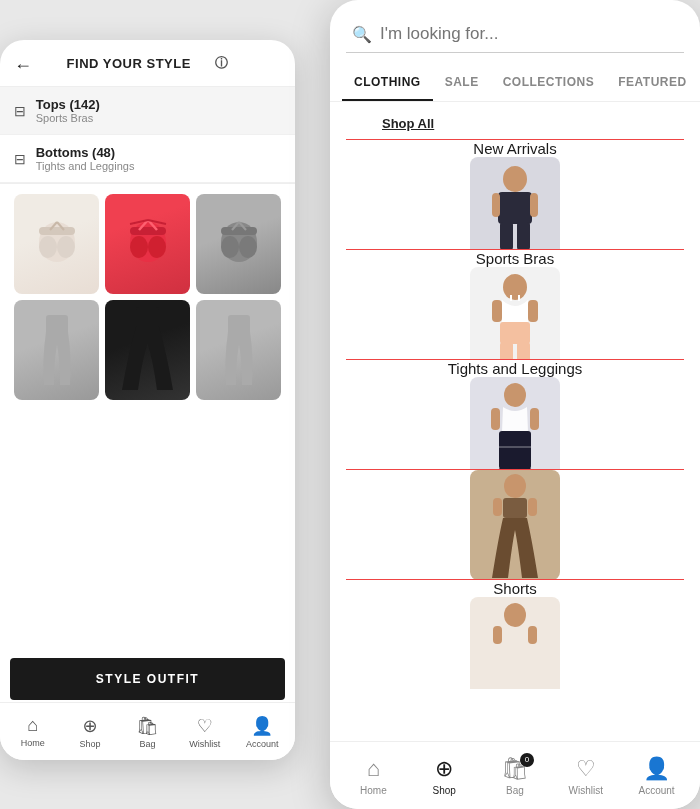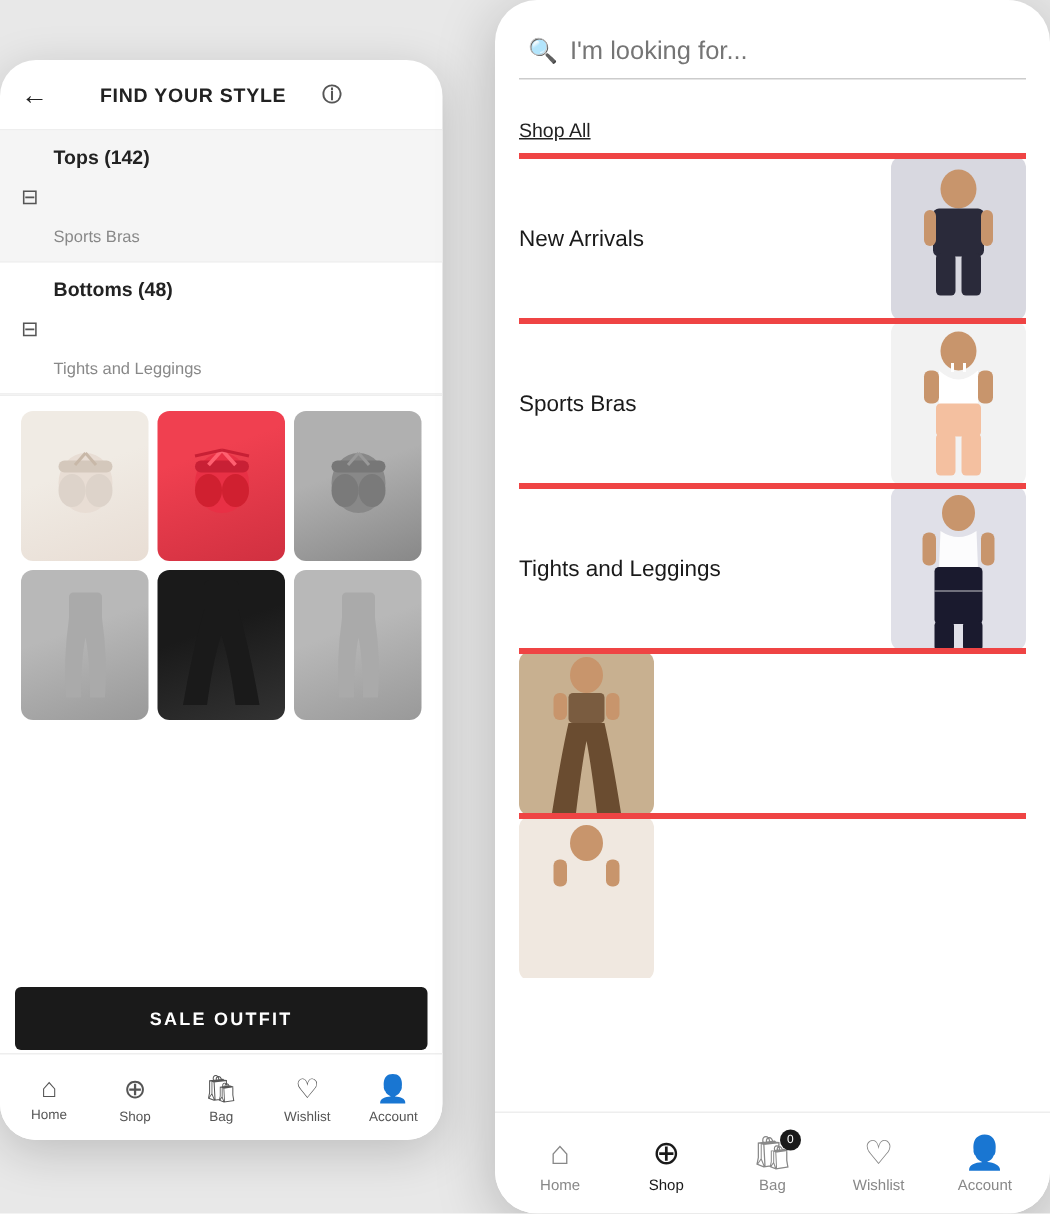--- a/index.html
+++ b/index.html
@@ -76,21 +76,20 @@
     }
 
     .filter-icon {
       font-size: 14px;
       color: #555;
     }
 
     .filter-text {
       display: flex;
       flex-direction: column;
-      gap: 40px;
     }
 
     .filter-main {
       font-size: 13px;
       font-weight: 600;
       color: #222;
     }
 
     .filter-sub {
       font-size: 11px;
@@ -255,41 +254,43 @@
     .shop-by-title {
       font-size: 18px;
       font-weight: 800;
       color: #1a1a1a;
       letter-spacing: 0.3px;
     }
 
     .shop-all-link {
       font-size: 13px;
       color: #222;
-      font-weight: 400;
+      font-weight: 700;
       text-decoration: underline;
       cursor: pointer;
+      margin-left: 36px;
     }
 
     
     .category-list {
       overflow-y: auto;
       height: calc(809px - 200px);
       padding: 0 16px;
     }
 
     .category-row {
       display: flex;
       align-items: center;
       justify-content: space-between;
-      border-top: 4px solid #ef4444;
+      border-top: 1px solid #ef4444;
       padding: 0;
       cursor: pointer;
       height: 110px;
       overflow: hidden;
+      flex-direction: column;
     }
 
     .category-label {
       font-size: 15px;
       font-weight: 500;
       color: #1a1a1a;
       flex: 1;
     }
 
     .category-image {
@@ -440,21 +441,21 @@
       </div>
       <div class="product-card leg-3">
         <svg width="50" height="80" viewBox="0 0 50 80">
           <rect x="14" y="5" width="22" height="20" rx="3" fill="#aaa"></rect>
           <path d="M14 22 Q10 50 12 75 L22 75 Q22 50 25 35 Q28 50 28 75 L38 75 Q40 50 36 22 Z" fill="#aaa"></path>
         </svg>
       </div>
     </div>
   </div>
 
-  <div class="view-outfit-btn">SALE OUTFIT</div>
+  <div class="view-outfit-btn">STYLE OUTFIT</div>
 
   <div class="bottom-nav-left">
     <div class="nav-item-left">
       <span class="nav-icon-left">⌂</span>
       <span>Home</span>
     </div>
     <div class="nav-item-left">
       <span class="nav-icon-left">⊕</span>
       <span>Shop</span>
     </div>
@@ -473,20 +474,26 @@
   </div>
 </div>
 
 <div class="right-phone">
 
   <div class="search-bar">
     <span class="search-icon-r">🔍</span>
     <input class="search-input-r" type="text" placeholder="I'm looking for..." style="">
   </div>
 
+  <div class="tabs-right">
+    <div class="tab-item active">CLOTHING</div>
+    <div class="tab-item">SALE</div>
+    <div class="tab-item">COLLECTIONS</div>
+    <div class="tab-item">FEATURED</div>
+  </div>
 
   <div class="shop-by-section">
     <span class="shop-all-link">Shop All</span>
   </div>
 
   <div class="category-list">
 
     <div class="category-row">
       <span class="category-label">New Arrivals</span>
       <div class="category-image">
@@ -550,20 +557,21 @@
 
           <rect x="33" y="28" width="24" height="20" rx="3" fill="#7a5c40"></rect>
           <path d="M33 48 Q28 70 22 108 L38 108 Q42 75 45 60 Q48 75 52 108 L68 108 Q62 70 57 48 Z" fill="#6a4c30"></path>
           <rect x="23" y="28" width="9" height="18" rx="4" fill="#c8956c"></rect>
           <rect x="58" y="28" width="9" height="18" rx="4" fill="#c8956c"></rect>
         </svg>
       </div>
     </div>
 
     <div class="category-row">
+      <span class="category-label">Shorts</span>
       <div class="category-image">
         <svg width="90" height="110" viewBox="0 0 90 110">
           <rect width="90" height="110" fill="#f0e8e0"></rect>
           <ellipse cx="45" cy="18" rx="11" ry="12" fill="#c8956c"></ellipse>
           <rect x="23" y="29" width="9" height="18" rx="4" fill="#c8956c"></rect>
           <rect x="58" y="29" width="9" height="18" rx="4" fill="#c8956c"></rect>
         </svg>
       </div>
     </div>
   </div>

